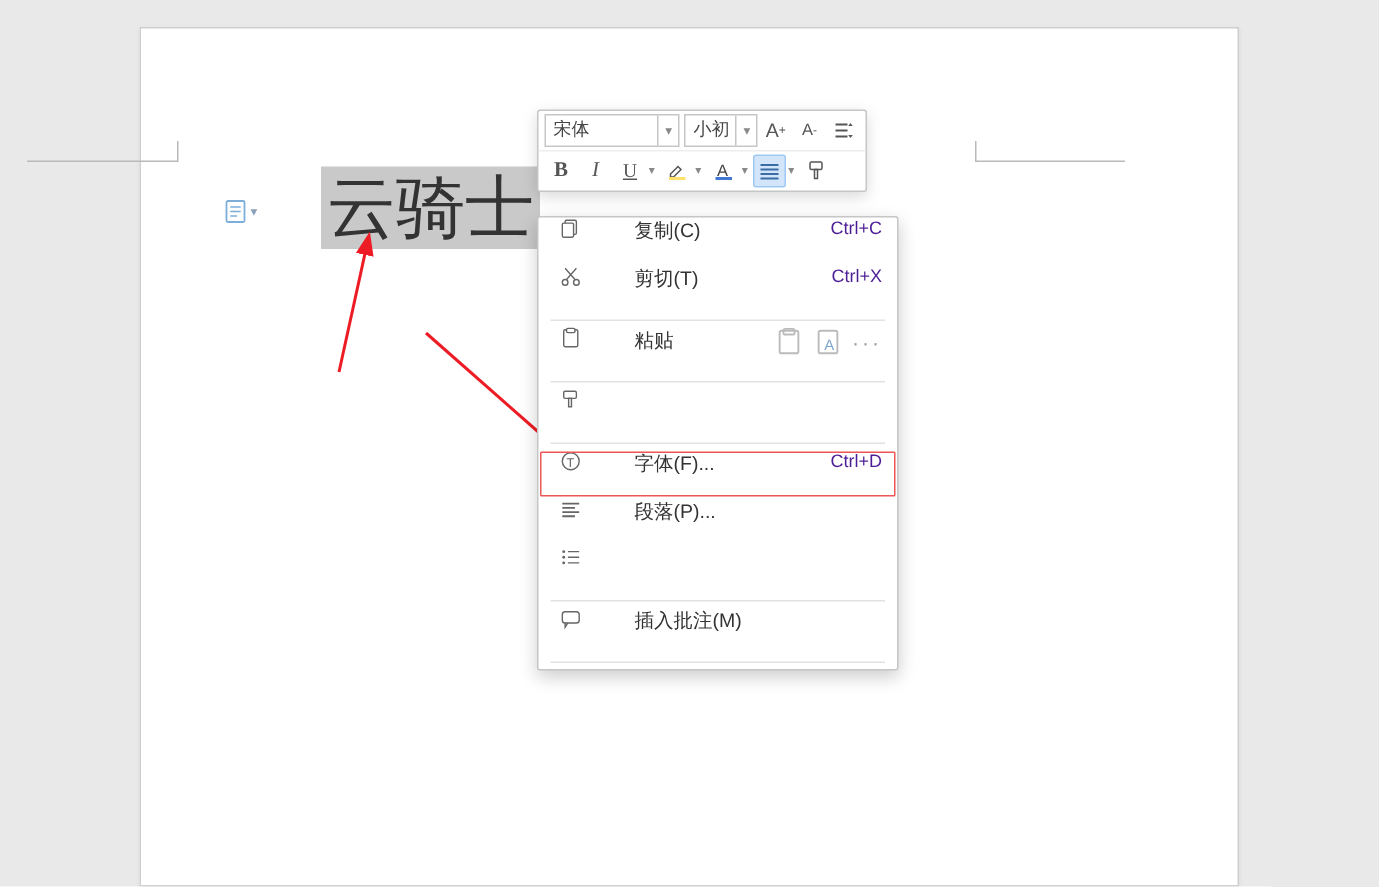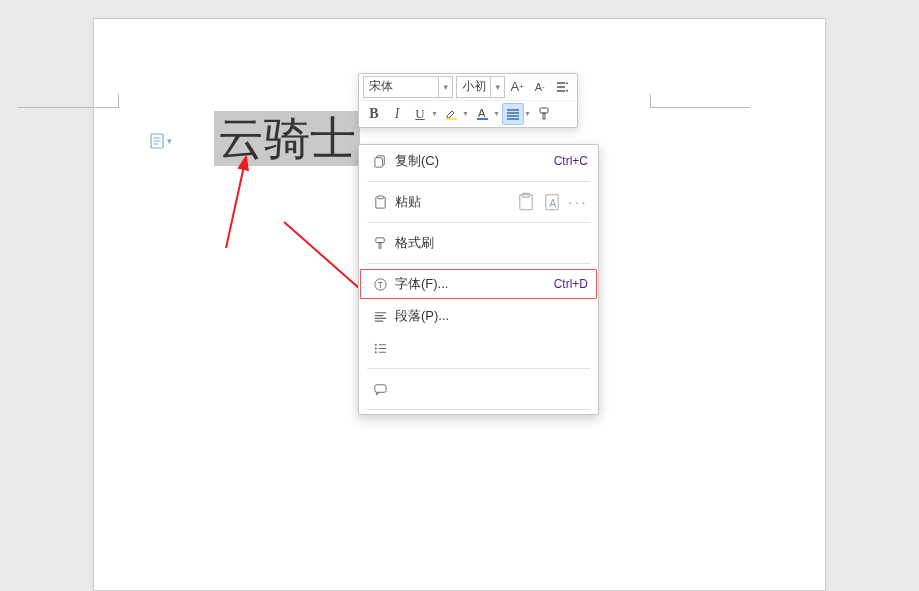--- a/index.html
+++ b/index.html
@@ -57,21 +57,21 @@
 .mini-dd { font-size:8px; color:#888; margin-left:-2px; width:9px; text-align:center; }
 
 
 .ctx {
   position:absolute; left:358px; top:144px; width:241px;
   background:#fff; border:1px solid #c6c6c6; border-radius:2px;
   box-shadow:0 4px 12px rgba(0,0,0,.2);
   font-size:13px; color:#333;
 }
 .ctx-item {
-  display:flex; align-items:center; height:32px; padding:0 10px 0 10px; cursor:pointer;
+  display:flex; align-items:flex-start; height:32px; padding:0 10px 0 10px; cursor:pointer;gap:28px;
 }
 .ctx-item.hl { outline:1px solid #e55; outline-offset:-2px; border-radius:2px; }
 .ctx-icon { width:22px; display:flex; align-items:center; justify-content:center; color:#666; flex-shrink:0; }
 .ctx-icon svg { width:15px; height:15px; }
 .ctx-label { flex:1; padding-left:4px; }
 .ctx-short { color:#4c1d95; font-size:12px; }
 .ctx-arrow { color:#999; font-size:10px; padding-left:6px; }
 .ctx-sep { height:1px; margin:4px 8px; background:#e2e2e2; }
 .paste-extra { display:flex; gap:6px; align-items:center; color:#999; }
 .paste-extra .pbtn { width:20px; height:20px; display:flex; align-items:center; justify-content:center; color:#bfbfbf; }
@@ -195,20 +195,31 @@
 <div class="ctx">
   <div class="ctx-item">
     <span class="ctx-icon">
         <svg viewBox="0 0 16 16">
           <rect x="4" y="2" width="8" height="10" rx="1" fill="none" stroke="#666"></rect>
           <rect x="2" y="4" width="8" height="10" rx="1" fill="#fff" stroke="#666"></rect>
         </svg>
       </span>
     <span class="ctx-label">复制(C)</span>
     <span class="ctx-short">Ctrl+C</span>
+  </div>
+  <div class="ctx-item">
+    <span class="ctx-icon">
+        <svg viewBox="0 0 16 16">
+          <circle cx="4" cy="12" r="2" fill="none" stroke="#666"></circle>
+          <circle cx="12" cy="12" r="2" fill="none" stroke="#666"></circle>
+          <path d="M5 10L12 2M11 10L4 2" stroke="#666"></path>
+        </svg>
+      </span>
+    <span class="ctx-label">剪切(T)</span>
+    <span class="ctx-short">Ctrl+X</span>
   </div>
   <div class="ctx-sep"></div>
   <div class="ctx-item">
     <span class="ctx-icon">
         <svg viewBox="0 0 16 16">
           <rect x="3" y="2" width="10" height="12" rx="1" fill="none" stroke="#666"></rect>
           <rect x="5" y="1" width="6" height="3" rx="1" fill="#fff" stroke="#666"></rect>
         </svg>
       </span>
     <span class="ctx-label">粘贴</span>
@@ -229,21 +240,20 @@
     </span>
   </div>
   <div class="ctx-sep"></div>
   <div class="ctx-item">
     <span class="ctx-icon">
         <svg viewBox="0 0 16 16">
           <rect x="3" y="2" width="9" height="5" rx="1" fill="none" stroke="#666"></rect>
           <rect x="6.5" y="7" width="2" height="6" fill="none" stroke="#666"></rect>
         </svg>
       </span>
-    <span class="ctx-label">格式刷</span>
   </div>
   <div class="ctx-sep"></div>
   <div class="ctx-item hl">
     <span class="ctx-icon">
         <svg viewBox="0 0 16 16">
           <circle cx="8" cy="8" r="6" fill="none" stroke="#666"></circle>
           <text x="5" y="12" font-size="9" fill="#666">T</text>
         </svg>
       </span>
     <span class="ctx-label">字体(F)...</span>
@@ -268,15 +278,16 @@
       </span>
   </div>
   <div class="ctx-sep"></div>
   <div class="ctx-item">
     <span class="ctx-icon">
         <svg viewBox="0 0 16 16">
           <rect x="2" y="3" width="12" height="8" rx="2" fill="none" stroke="#666"></rect>
           <path d="M6 11l-2 3v-3" fill="none" stroke="#666"></path>
         </svg>
       </span>
+    <span class="ctx-label">插入批注(M)</span>
   </div>
   <div class="ctx-sep"></div>
 </div>
 
 </body></html>

